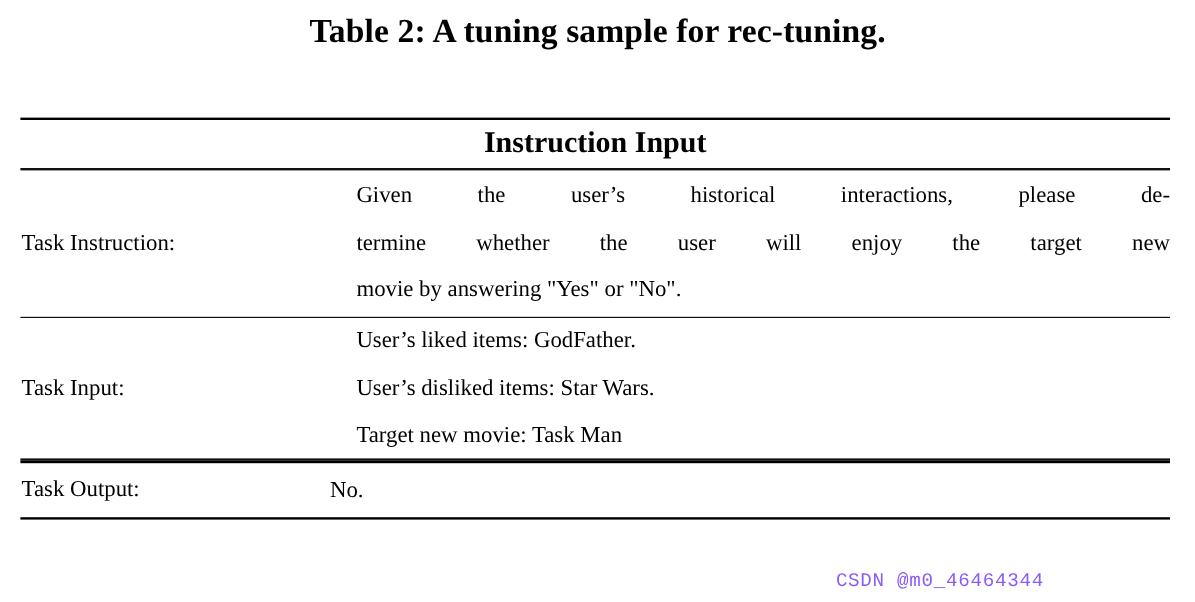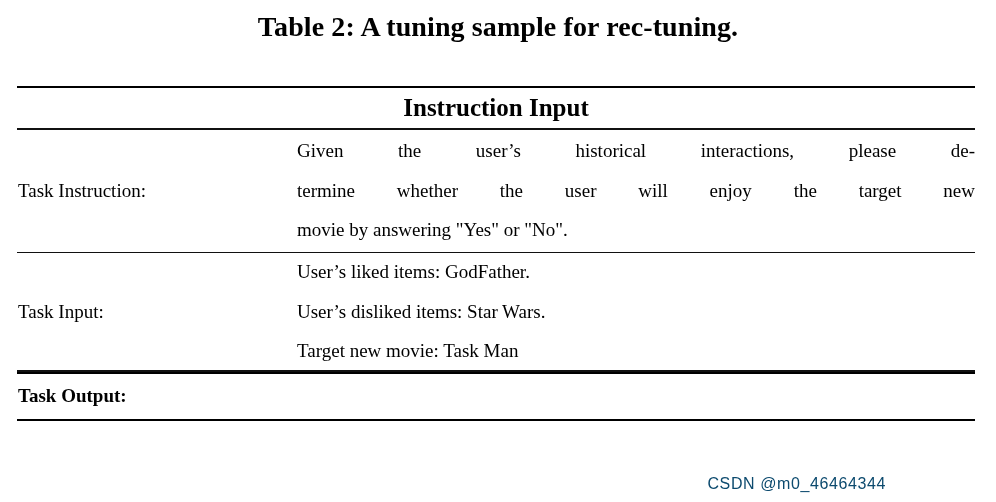--- a/index.html
+++ b/index.html
@@ -33,21 +33,21 @@
     font-size: 28px;
     letter-spacing: 0.1px;
     line-height: 34px;
     white-space: nowrap;
   }
 
   
   .table {
     position: absolute;
     left: 17px;
-    top: 86px;
+    top: 98px;
     width: 958px;
   }
 
   .rule {
     width: 100%;
     background: #000000;
     height: 2px;
     font-size: 0;
     line-height: 0;
   }
@@ -91,30 +91,30 @@
     white-space: normal;
     text-align: justify;
     text-align-last: justify;
   }
 
   .row.tall { height: 122px; }
   .row.tall2 { height: 117px; }
   .row.short { height: 45px; }
 
   .row.short .content { padding-left: 0px; }
-  .row.short .label { width: 258px; flex: 0 0 258px; font-weight: bold; }
+  .row.short .label { width: 258px; flex: 0 0 258px; }
 
   
   .watermark {
     position: absolute;
-    right: 16px;
+    right: 32px;
     top: 475px;
-    font-family: Liberation Sans, sans-serif;
+    font-family: Liberation Mono, monospace;
     font-size: 16px;
-    color: #0c4a6e;
+    color: #8b5cf6;
     letter-spacing: 0.6px;
     white-space: nowrap;
   }
 </style>
 </head>
 <body>
 
 <div class="page">
 
   <div class="caption">Table 2: A tuning sample for rec-tuning.</div>
@@ -147,20 +147,21 @@
       </div>
     </div>
 
     <div class="rule thin"></div>
 
 
     <div class="rule"></div>
 
     <div class="row short">
       <div class="label">Task Output:</div>
+      <div class="content">No.</div>
     </div>
 
     <div class="rule"></div>
 
   </div>
 
   <div class="watermark">CSDN @m0_46464344</div>
 
 </div>
 

